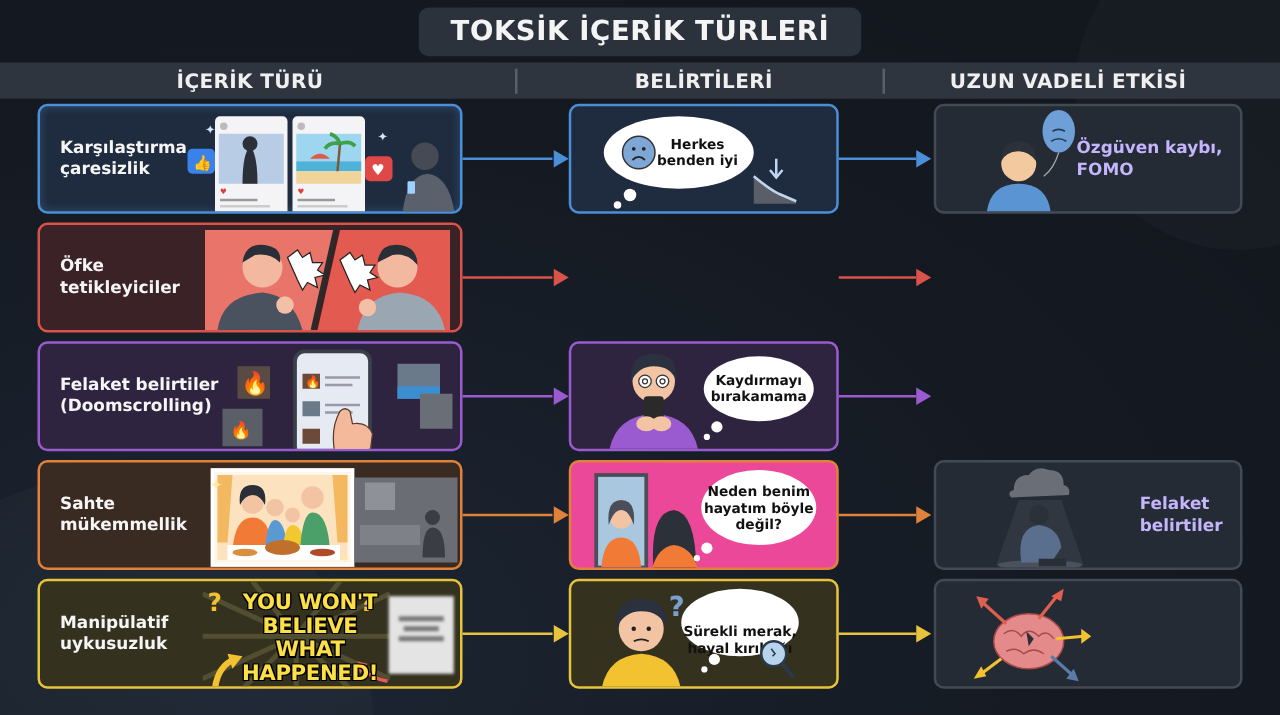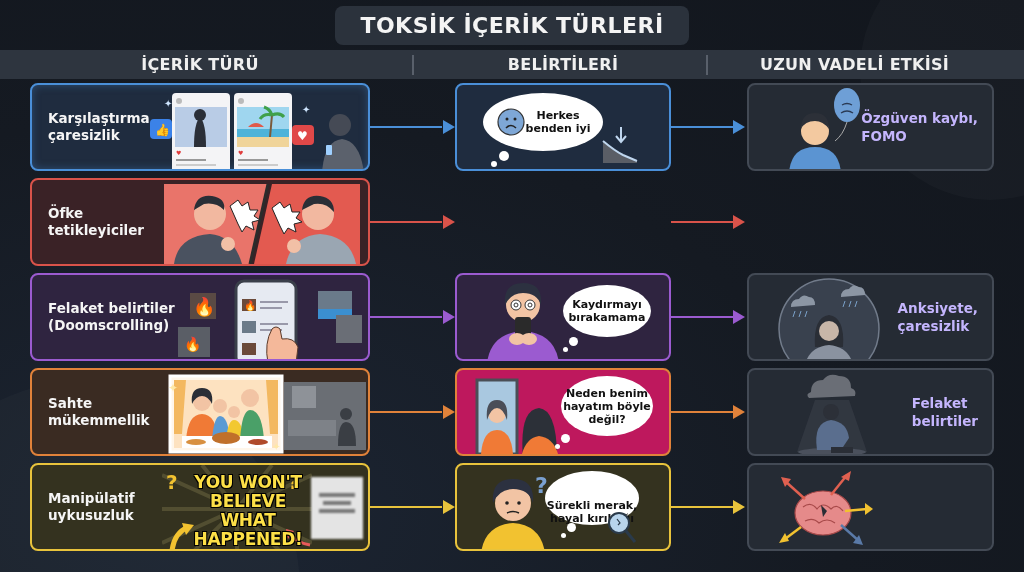--- a/index.html
+++ b/index.html
@@ -245,36 +245,20 @@
     <div class="bubble" style="left:106px; top:10px; width:88px; height:52px;">
         <span>Kaydırmayı
 bırakamama</span>
       </div>
     <div class="dot" style="left:112px; top:62px; width:9px; height:9px;"></div>
     <div class="dot" style="left:106px; top:72px; width:5px; height:5px;"></div>
   </div>
   <div class="connector" style="left:671px; top:43px; width:62px; background:#9b5bd0;"></div>
   <div class="arrowhead" style="left:733px; top:37px; border-left-color:#9b5bd0;"></div>
 
-  <div class="card c3">
-    <svg style="position:absolute; left:22px; top:2px;" width="116" height="88" viewBox="0 0 116 88">
-      <circle cx="58" cy="52" r="50" fill="#3c4452" stroke="#7a8494" stroke-width="1.5" opacity="0.9"></circle>
-      <path d="M20 30 q0 -8 8 -8 q4 -6 10 -2 q6 0 6 8 Z" fill="#8c96a4"></path>
-        <path d="M24 34 l-2 6 M30 34 l-2 6 M36 34 l-2 6" stroke="#7aa0c8" stroke-width="1"></path>
-      <path d="M70 20 q0 -8 8 -8 q4 -6 10 -2 q6 0 6 8 Z" fill="#8c96a4"></path>
-        <path d="M74 24 l-2 6 M80 24 l-2 6 M86 24 l-2 6" stroke="#7aa0c8" stroke-width="1"></path>
-      <path d="M44 70 Q42 40 58 38 Q74 40 72 70 Z" fill="#2a2e36"></path>
-      <circle cx="58" cy="54" r="10" fill="#c8b6a8"></circle>
-      <path d="M34 88 Q38 70 58 68 Q78 70 82 88 Z" fill="#8a92a0"></path>
-    </svg>
-    <div class="c3-label">
-        <span>Anksiyete,
-çaresizlik</span>
-      </div>
-  </div>
 </div>
 
 <div class="row" style="top:368px;">
   <div class="card c1" style="background:#3a2b22; border-color:#e0823a;">
     <div class="c1-label">
         <span>Sahte
 mükemmellik</span>
       </div>
     <svg class="illus" style="left:136px; top:4px;" width="200" height="80" viewBox="0 0 200 80">
       <rect x="2" y="2" width="112" height="76" fill="#fff6ea" stroke="#fff" stroke-width="3"></rect>
@@ -298,21 +282,21 @@
       <rect x="116" y="8" width="82" height="68" fill="#6a6e74"></rect>
       <rect x="124" y="12" width="24" height="22" fill="#8e9298"></rect>
       <rect x="120" y="46" width="48" height="16" fill="#7e8288"></rect>
       <circle cx="178" cy="40" r="6" fill="#3a3e44"></circle>
         <path d="M170 72 Q170 48 178 48 Q188 48 188 72Z" fill="#3a3e44"></path>
     </svg>
   </div>
   <div class="connector" style="left:370px; top:43px; width:72px; background:#e0823a;"></div>
   <div class="arrowhead" style="left:443px; top:37px; border-left-color:#e0823a;"></div>
 
-  <div class="card c2" style="background:#be185d; border-color:#e0823a;">
+  <div class="card c2" style="background:#ec4899; border-color:#e0823a;">
     <svg style="position:absolute; left:16px; top:4px;" width="90" height="84" viewBox="0 0 90 84">
       <rect x="4" y="6" width="40" height="74" fill="#a9c8e0" stroke="#4a4e56" stroke-width="3"></rect>
       <circle cx="24" cy="40" r="9" fill="#f2c4a4"></circle>
         <path d="M14 46 Q12 26 24 26 Q36 26 34 46 Q30 34 24 34 Q18 34 14 46Z" fill="#4a4e58"></path>
       <path d="M8 80 Q10 56 24 56 Q38 56 40 80Z" fill="#f07a36"></path>
       <path d="M50 84 Q46 36 66 34 Q84 36 84 84 Z" fill="#2c3038"></path>
       <path d="M48 84 Q52 64 66 62 Q82 64 86 84 Z" fill="#f07a36"></path>
     </svg>
     <div class="bubble" style="left:104px; top:6px; width:92px; height:60px;">
         <span>Neden benim

